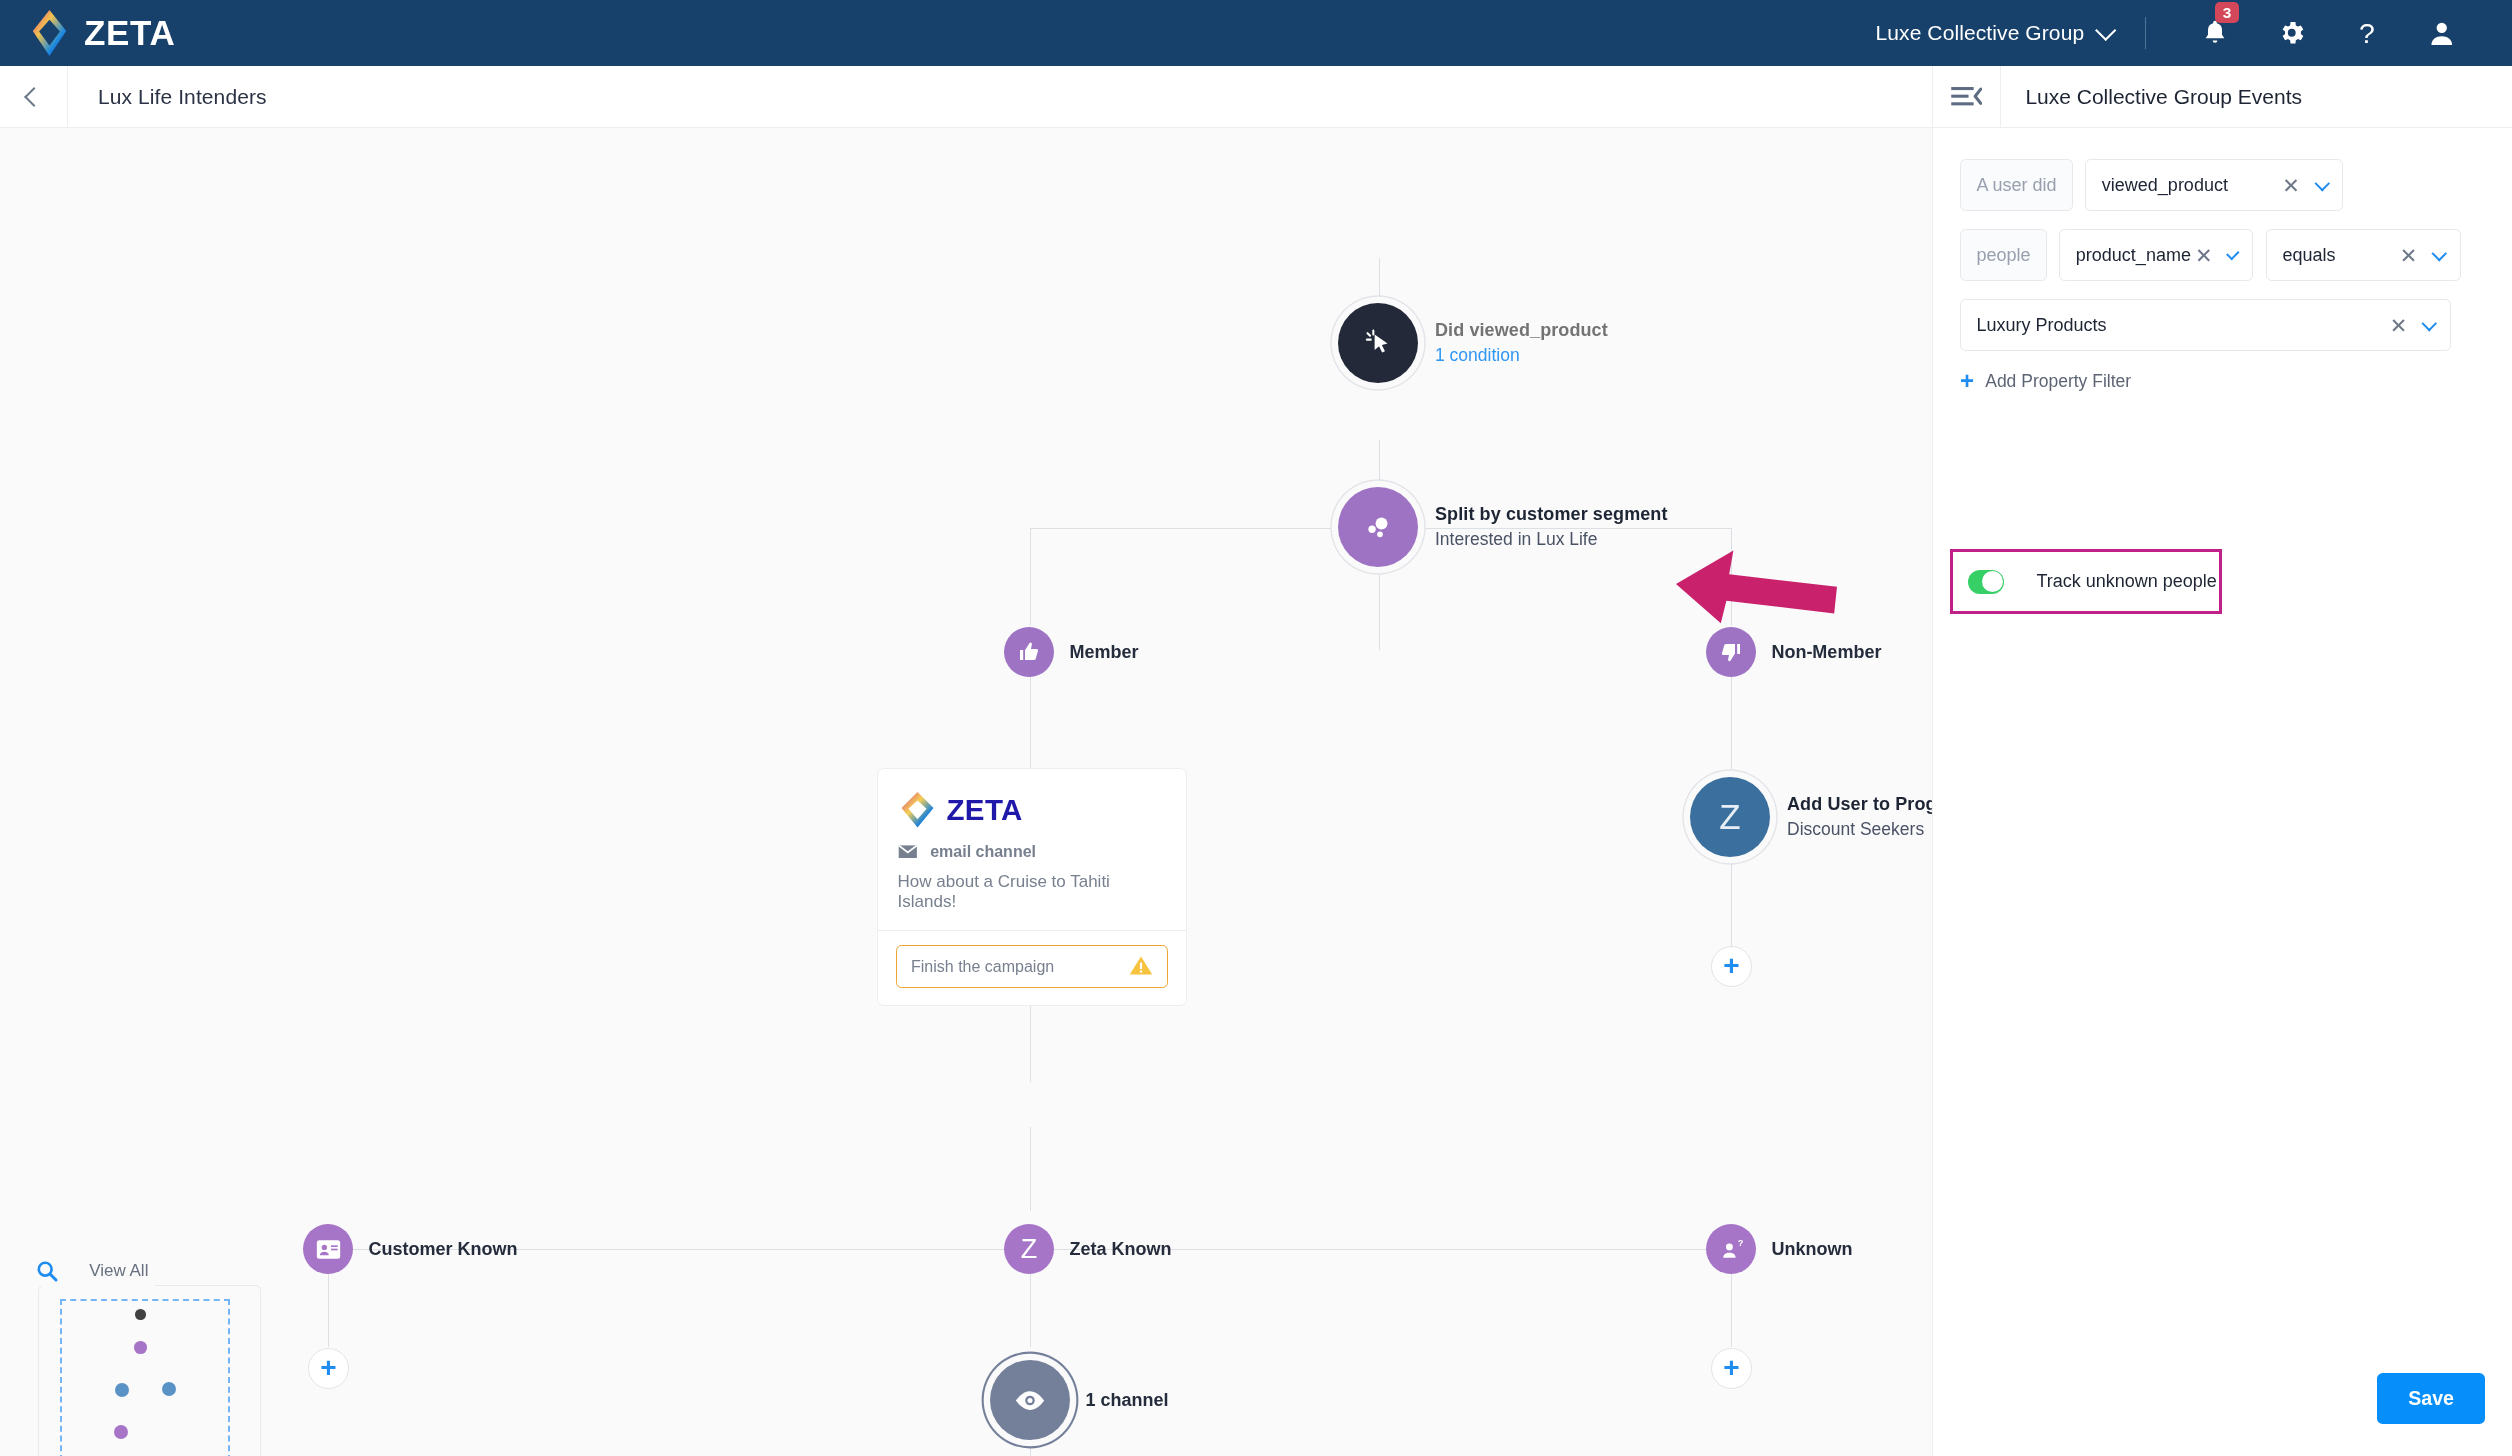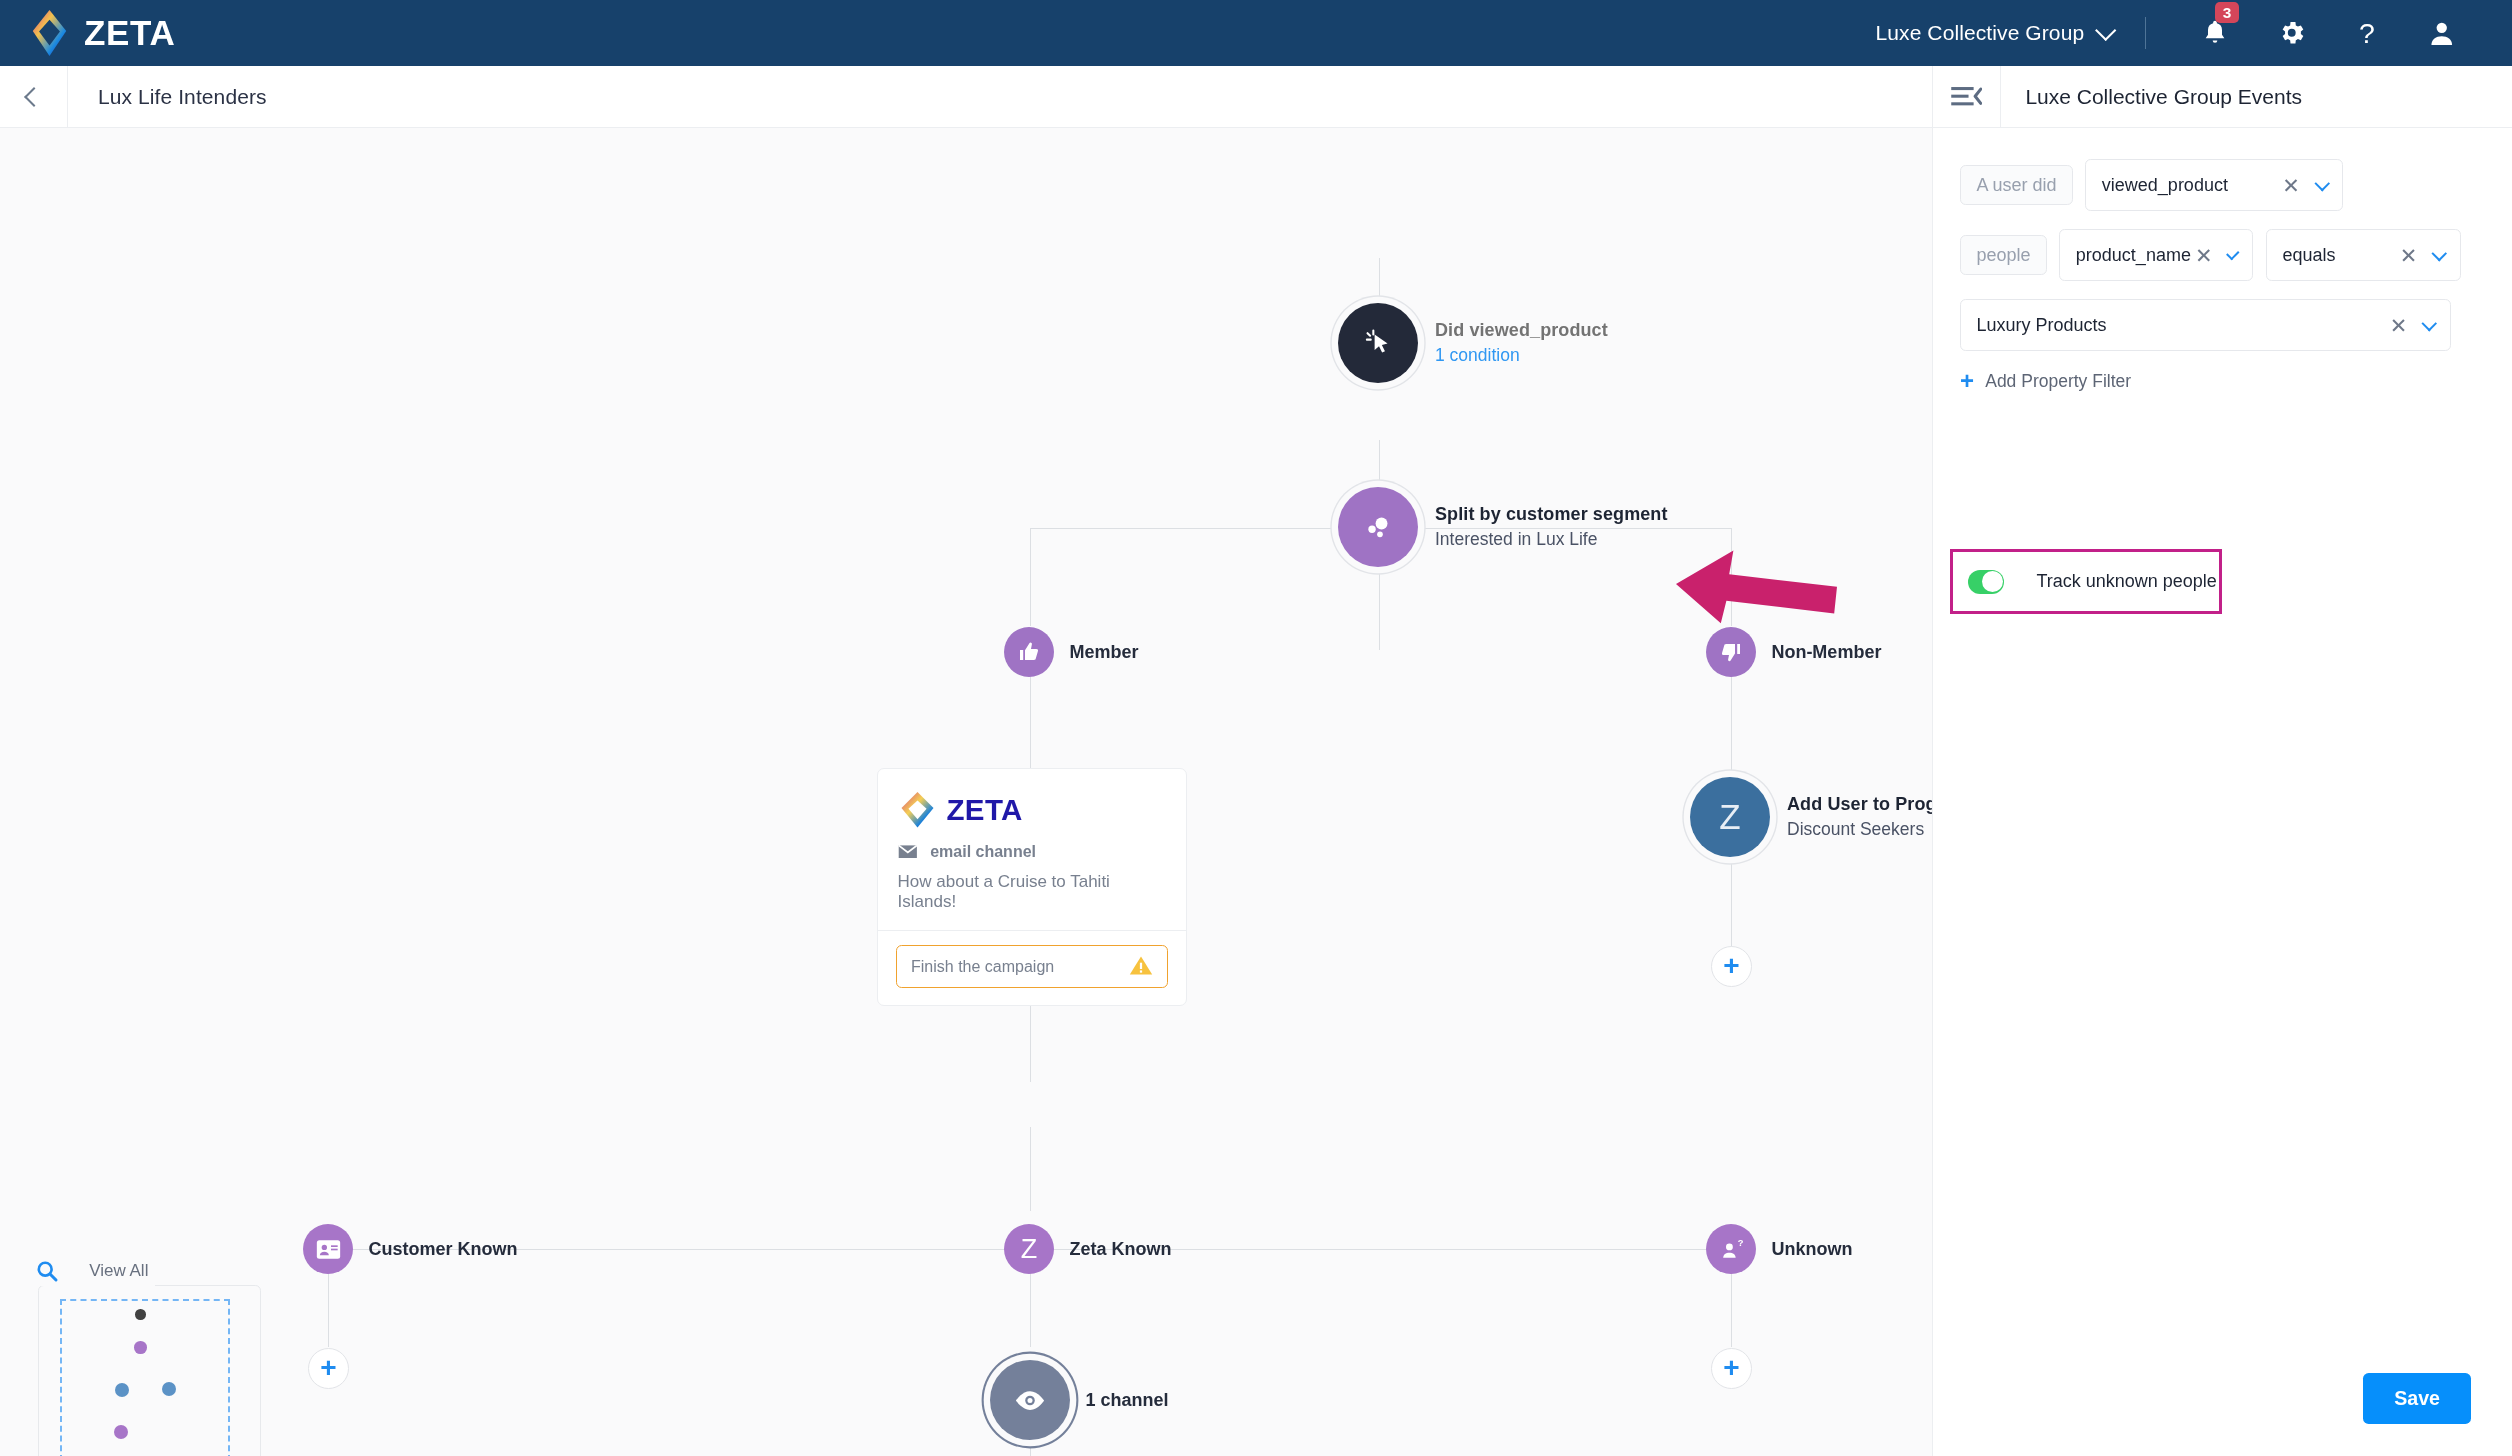--- a/index.html
+++ b/index.html
@@ -130,21 +130,21 @@
   .panel-head {
     height: 62px; display: flex; align-items: center; border-bottom: 1.4px solid #eceef1;
   }
   .collapse-btn { width: 67px; height: 100%; display:flex; align-items:center; justify-content:center; }
   .panel-head-div { width: 1.4px; height: 62px; background: #eceef1; }
   .panel-title { font-size: 21px; color: #1d2433; margin-left: 24px; font-weight: 500;}
   .panel-body { padding: 31px 27px 0 27px; }
 
   .frow { display: flex; align-items: center; margin-bottom: 18px; flex-wrap: nowrap; }
   .pill-static {
-    height: 40px; border: 1.4px solid #e6e8ec; border-radius: 5.6px; background: #fafbfc;
+    height: 52px; border: 1.4px solid #e6e8ec; border-radius: 5.6px; background: #fafbfc;
     display: flex; align-items: center; padding: 0 15.4px;
     font-size: 18px; color: #98a0ae;
   }
   .pill-select {
     height: 52px; border: 1.4px solid #e6e8ec; border-radius: 5.6px; background: #fff;
     display: flex; align-items: center; padding: 0 12.6px 0 15.4px; margin-left: 12.6px;
   }
   .sel-val { font-size: 18px; color: #1d2433; white-space: nowrap; }
   .sel-x {
     margin-left: auto; font-size: 21px; color: #6e7889; padding: 0 4.2px; line-height: 1;
@@ -167,21 +167,21 @@
     width: 36px; height: 24px; border-radius: 12px; background: #37d067;
     position: relative; flex: 0 0 auto;
   }
   .toggle .knob {
     position: absolute; right: 1.4px; top: 1.4px; width: 21px; height: 21px;
     border-radius: 50%; background: #fff;
   }
   .track-label { font-size: 18px; color: #1d2433; margin-left: 32px; }
 
   .save-btn {
-    position: absolute; right: 41px; bottom: 32px;
+    position: absolute; right: 27px; bottom: 32px;
     background: #068ffb; color: #fff; border: none; border-radius: 5.6px;
     font-family: "Liberation Sans", sans-serif;
     font-size: 19.6px; font-weight: 700; padding: 14px 31px;
   }
 </style>
 </head>
 <body>
 
 <div class="topnav">
   <div class="brand">

